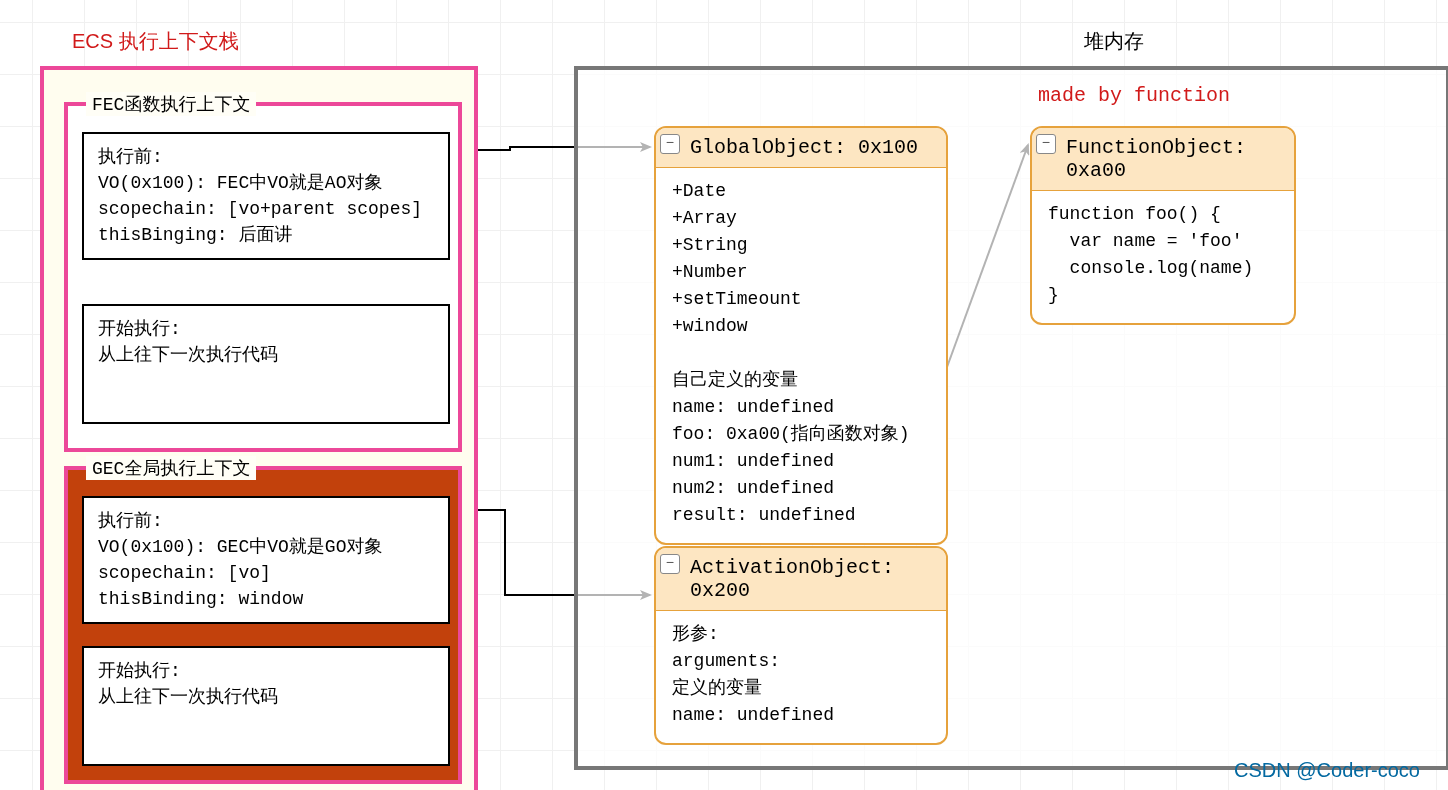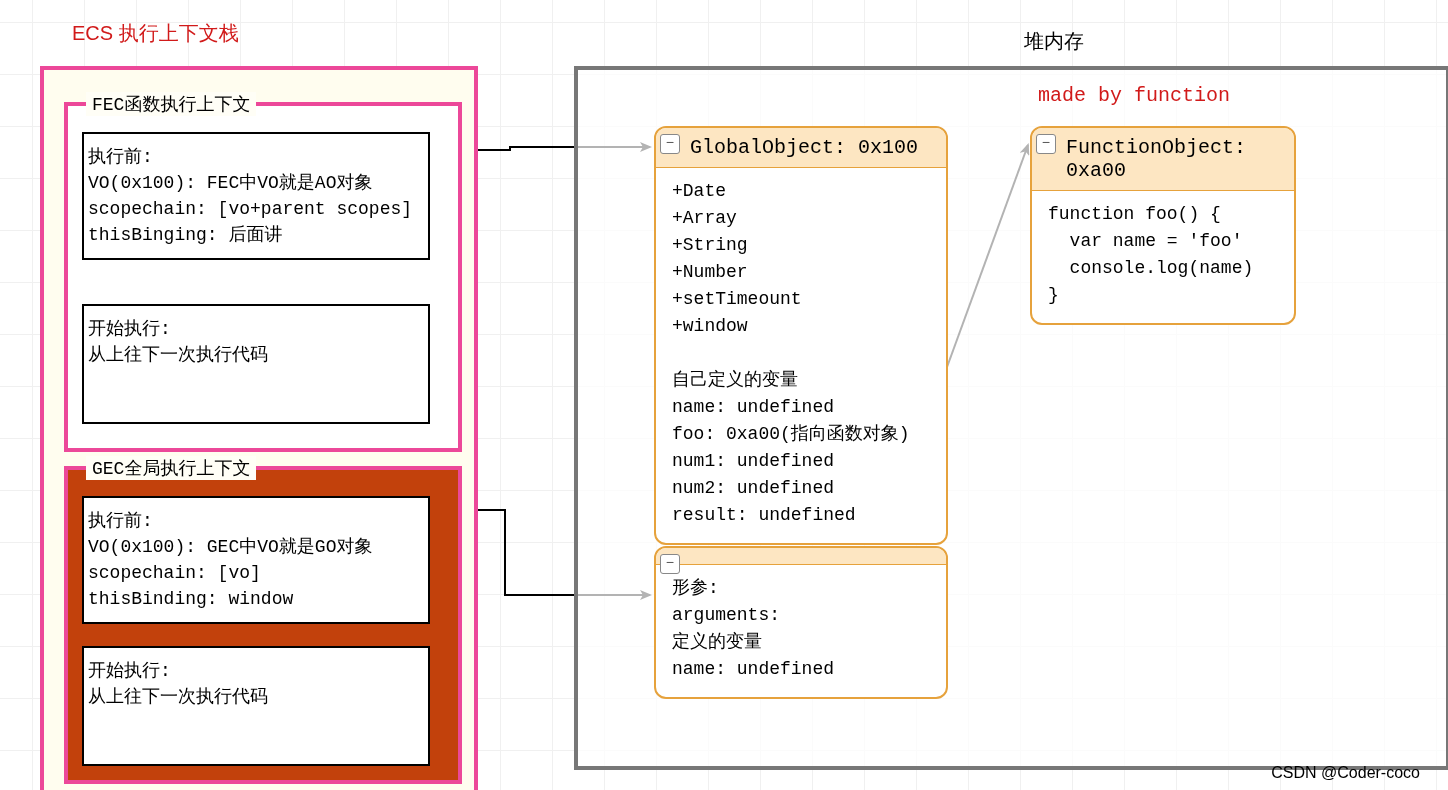--- a/index.html
+++ b/index.html
@@ -9,26 +9,26 @@
       linear-gradient(to right,#f0f0f0 1px,transparent 1px),
       linear-gradient(to bottom,#f0f0f0 1px,transparent 1px);
     background-size:52px 52px;
     background-position:-20px -30px;}
   .arrows{position:absolute;inset:0;pointer-events:none;}
   .titlebox{position:absolute;font-size:20px;}
   .red{color:#d11a1a;}
   .container{position:absolute;border:4px solid #ec4899;background:rgba(255,255,255,0.7);font-family:Liberation Mono, monospace;}
   .yellowbg{background:#fffdef;}
   .container > .label{position:absolute;top:-14px;left:18px;background:#fffef6;padding:0 6px;font-size:18px;}
-  .innerbox{position:absolute;border:2px solid #000;background:#fff;padding:10px 4px;font-size:18px;line-height:1.45;white-space:pre;}
+  .innerbox{position:absolute;border:2px solid #000;background:#fff;padding:10px 14px;font-size:18px;line-height:1.45;white-space:pre;}
   .obj{position:absolute;border:2px solid #e6a23c;border-radius:12px;background:#fff;font-size:18px;}
   .obj .header{background:#fde6c2;border-top-left-radius:10px;border-top-right-radius:10px;border-bottom:1px solid #e6a23c;padding:8px 14px 8px 34px;font-size:20px;position:relative;}
   .obj .body{padding:10px 16px 14px;line-height:1.5;white-space:pre;}
   .collapse{position:absolute;left:4px;top:6px;width:18px;height:18px;border:1px solid #888;border-radius:3px;background:#fff;font-size:14px;line-height:16px;text-align:center;color:#555;}
-  .watermark{position:absolute;right:28px;bottom:8px;color:#000000;font-size:16px;}
+  .watermark{position:absolute;right:28px;bottom:8px;color:#0369a1;font-size:20px;}
 </style>
 </head>
 <body>
 
 <div class="canvas">
   <div class="grid"></div>
 
   <svg class="arrows" width="1448" height="790">
     <defs>
       <marker id="ah" markerWidth="12" markerHeight="10" refX="10" refY="5" orient="auto" markerUnits="userSpaceOnUse">
@@ -36,22 +36,22 @@
       </marker>
     </defs>
 
     <path d="M431,150 L510,150 L510,147 L650,147" stroke="#000" stroke-width="2" fill="none" marker-end="url(#ah)"></path>
 
     <path d="M431,510 L505,510 L505,595 L650,595" stroke="#000" stroke-width="2" fill="none" marker-end="url(#ah)"></path>
 
     <path d="M935,400 L1028,145" stroke="#000" stroke-width="2" fill="none" marker-end="url(#ah)"></path>
   </svg>
 
-  <div class="titlebox red" style="left:72px;top:20px">ECS 执行上下文栈</div>
-  <div class="titlebox" style="left:1024px;top:28px">堆内存</div>
+  <div class="titlebox red" style="left:72px;top:28px">ECS 执行上下文栈</div>
+  <div class="titlebox" style="left:1084px;top:28px">堆内存</div>
 
   <div class="container yellowbg" style="left:40px;top:66px;width:430px;height:720px">
 
     <div class="container" style="left:20px;top:32px;width:390px;height:342px;background:#fff">
       <div class="label">FEC函数执行上下文</div>
       <div class="innerbox" style="left:14px;top:26px;width:336px">执行前:
 VO(0x100): FEC中VO就是AO对象
 scopechain: [vo+parent scopes]
 thisBinging: 后面讲</div>
       <div class="innerbox" style="left:14px;top:198px;width:336px;height:96px">开始执行:
@@ -88,20 +88,21 @@
 name: undefined
 foo: 0xa00(指向函数对象)
 num1: undefined
 num2: undefined
 result: undefined</div>
     </div>
 
     <div class="obj" style="left:76px;top:476px;width:290px">
       <div class="header">
         <div class="collapse">−</div>
+        <span>ActivationObject: 0x200</span>
       </div>
       <div class="body">形参:
 arguments:
 定义的变量
 name: undefined</div>
     </div>
 
     <div class="obj" style="left:452px;top:56px;width:262px">
       <div class="header">
         <div class="collapse">−</div>

